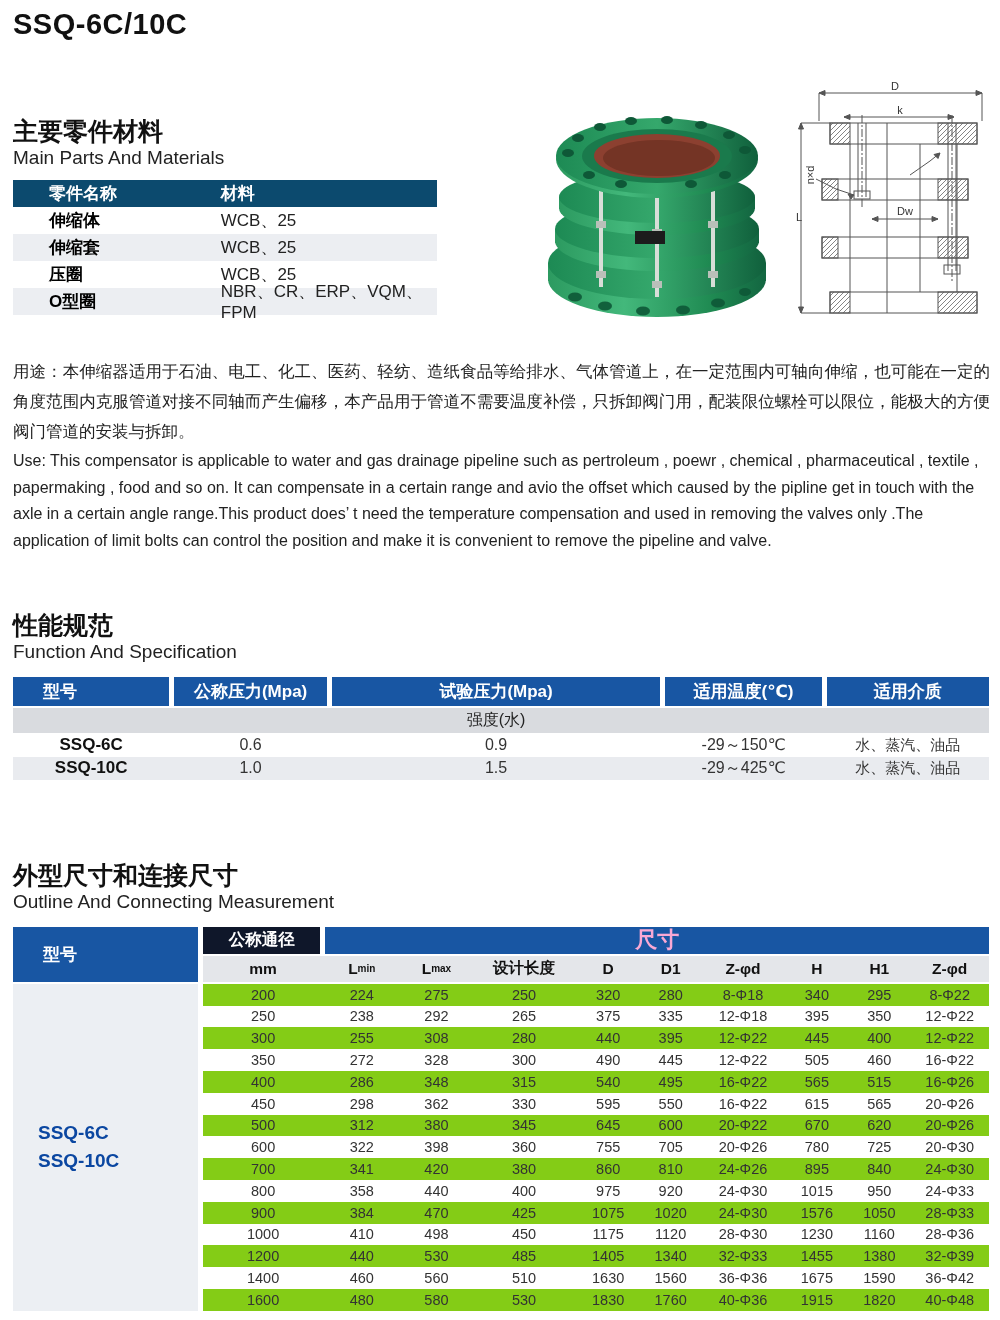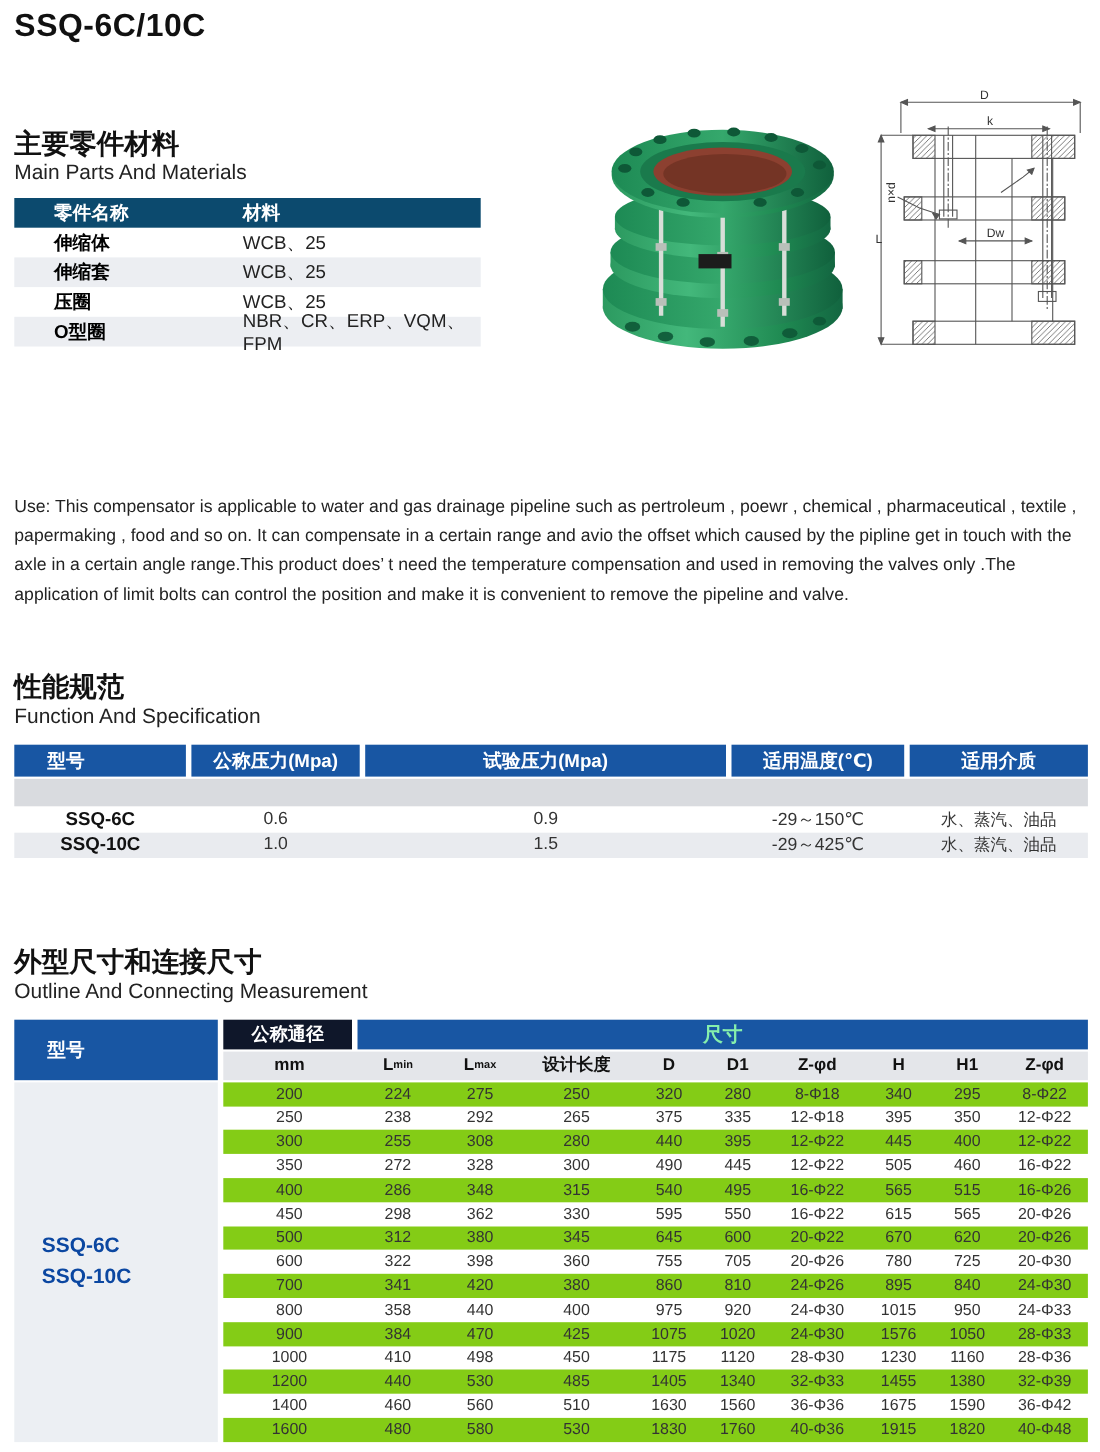--- a/index.html
+++ b/index.html
@@ -54,21 +54,21 @@
   .outline { position:absolute; left:13px; top:860px; width:976px; }
   .otable { margin-top:13px; display:grid; grid-template-columns:185px 1fr; column-gap:5px; }
   .o-left { display:flex; flex-direction:column; }
   .o-left-head { background:#1856a3; color:#fff; font-weight:bold; font-size:17px; height:55px;
                  display:flex; align-items:center; padding-left:30px; margin-bottom:2px; }
   .o-left-body { background:#eceff3; flex:1; display:flex; flex-direction:column; justify-content:center; padding-left:25px; gap:4px; }
   .o-left-body .mdl { color:#0b47a1; font-weight:bold; font-size:19px; line-height:1.3; }
   .o-head1 { display:flex; margin-bottom:2px; }
   .o-head1 .dn { width:calc(15.3% - 3px); background:#0f172a; color:#fff; font-weight:bold; font-size:16.5px;
                  height:27px; display:flex; align-items:center; justify-content:center; margin-right:5px; }
-  .o-head1 .size { flex:1; background:#1856a3; color:#86efac; font-weight:bold; font-size:18px;
+  .o-head1 .size { flex:1; background:#1856a3; color:#f9a8d4; font-weight:bold; font-size:22px;
                    height:27px; display:flex; align-items:center; justify-content:center; }
   .o-grid { display:grid; grid-template-columns:153fr 98fr 92fr 131fr 83fr 76fr 108fr 80fr 79fr 100fr; }
   .o-head2 { background:#e4e6ea; margin-bottom:2px; }
   .o-head2 .ocell { height:26px; font-weight:bold; font-size:15.5px; color:#111; }
   .ocell { display:flex; align-items:center; justify-content:center; }
   .orow .ocell { height:21.8px; font-size:14.5px; color:#333; }
   .orow.alt { background:#84cc16; }
   sub { font-size:10px; vertical-align:-3px; font-weight:bold; }
 
   svg text { font-family:"Liberation Sans","DejaVu Sans",sans-serif; }
@@ -250,36 +250,38 @@
       <g fill="#333" font-size="11">
         <text x="103" y="11" text-anchor="middle">D</text>
         <text x="108" y="35" text-anchor="middle">k</text>
         <text x="22" y="96" transform="rotate(-90 22 96)" text-anchor="middle">n×d</text>
         <text x="4" y="142">L</text>
         <text x="113" y="136" text-anchor="middle">Dw</text>
       </g>
     </svg>
   </div>
 
+  <p class="usage-cn">用途：本伸缩器适用于石油、电工、化工、医药、轻纺、造纸食品等给排水、气体管道上，在一定范围内可轴向伸缩，也可能在一定的角度范围内克服管道对接不同轴而产生偏移，本产品用于管道不需要温度补偿，只拆卸阀门用，配装限位螺栓可以限位，能极大的方便阀门管道的安装与拆卸。</p>
   <p class="usage-en">Use: This  compensator is applicable to water and gas drainage pipeline such as pertroleum , poewr , chemical , pharmaceutical , textile , papermaking , food and so on. It can compensate in a certain range and avio the offset which caused by the pipline get in touch with the axle in a certain angle range.This product does’ t need the temperature compensation and used in removing the valves only .The application of limit bolts can control the position and make it is convenient to remove the pipeline and valve.</p>
 
   <div class="spec">
     <div class="sec-cn">性能规范</div>
     <div class="sec-en">Function And Specification</div>
     <div class="stable">
       <div class="spec-grid shead">
         <div class="cell model">型号</div>
         <div class="cell">公称压力(Mpa)</div>
         <div class="cell">试验压力(Mpa)</div>
         <div class="cell">适用温度(℃)</div>
         <div class="cell">适用介质</div>
       </div>
       <div class="spec-grid strength-row">
         <div class="cell"></div>
           <div class="cell"></div>
+        <div class="cell">强度(水)</div>
         <div class="cell"></div>
           <div class="cell"></div>
       </div>
       <div>
           <div class="spec-grid srow">
             <div class="cell model">SSQ-6C</div>
             <div class="cell">0.6</div>
             <div class="cell">0.9</div>
             <div class="cell">-29～150℃</div>
             <div class="cell medium">水、蒸汽、油品</div>

